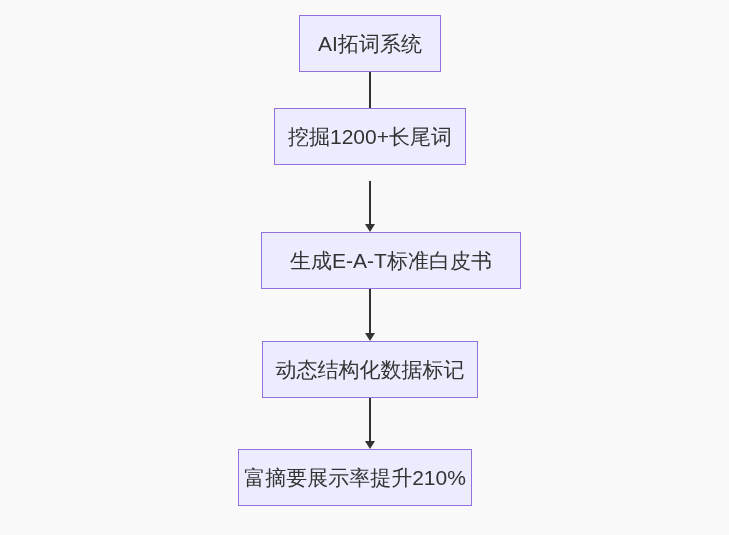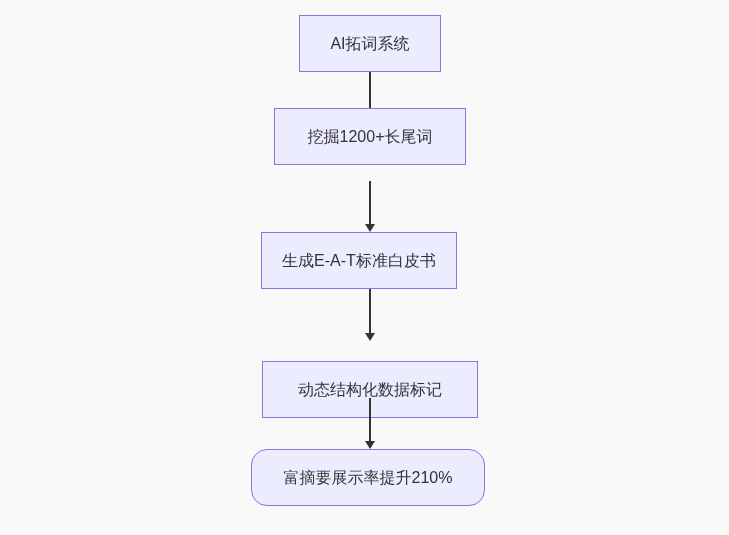--- a/index.html
+++ b/index.html
@@ -16,34 +16,34 @@
     width: 729px;
     height: 535px;
     background: #f9f9f9;
   }
   .node {
     position: absolute;
     box-sizing: border-box;
     background: #ECECFF;
     border: 1px solid #9370DB;
     color: #333333;
-    font-size: 16px;
+    font-size: 21px;
     display: flex;
     align-items: center;
     justify-content: center;
     text-align: center;
     height: 57px;
     line-height: 1.2;
     white-space: nowrap;
   }
   .node-1 { left: 299px; top: 15px;  width: 142px; }
   .node-2 { left: 274px; top: 108px; width: 192px; }
-  .node-3 { left: 261px; top: 232px; width: 196px; align-items: center; }
-  .node-4 { left: 262px; top: 341px; width: 216px; margin-top: 20px; }
-  .node-5 { left: 251px; top: 449px; width: 234px; border-radius: 16px; }
+  .node-3 { left: 261px; top: 232px; width: 260px; align-items: center; }
+  .node-4 { left: 262px; top: 341px; width: 216px; }
+  .node-5 { left: 238px; top: 449px; width: 234px; }
 
   .edge {
     position: absolute;
     left: 369px;
     width: 2px;
     background: #333333;
   }
   .edge-1 { top: 72px;  height: 44px; }
   .edge-2 { top: 181px; height: 43px; }
   .edge-3 { top: 289px; height: 44px; }

